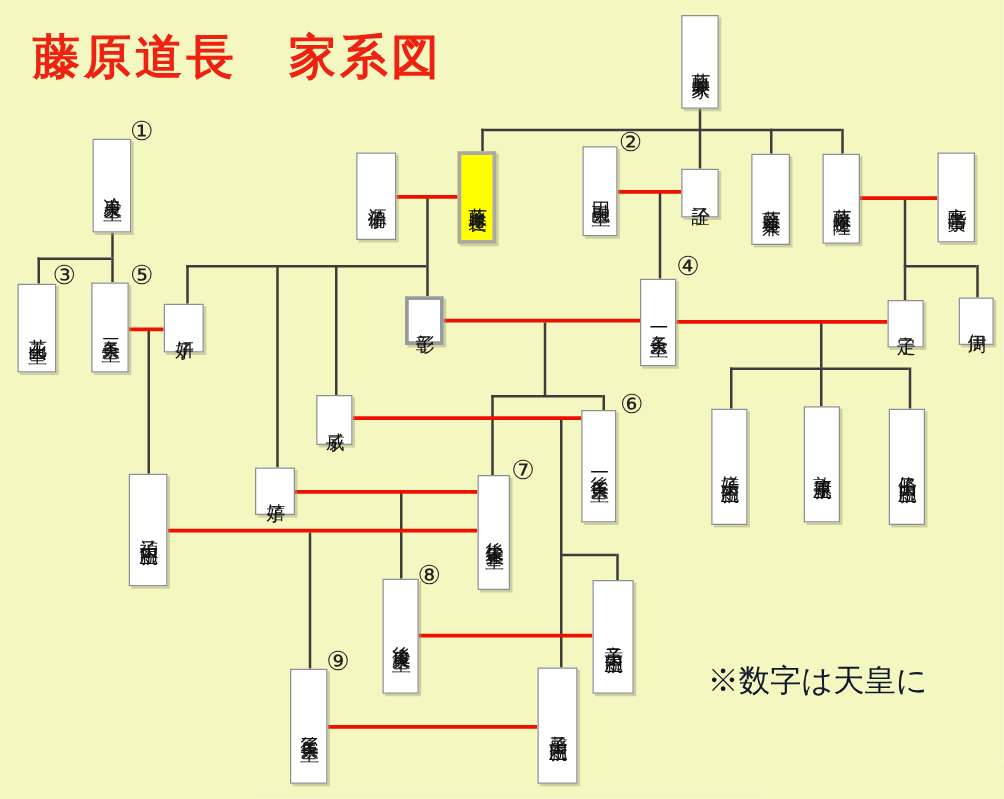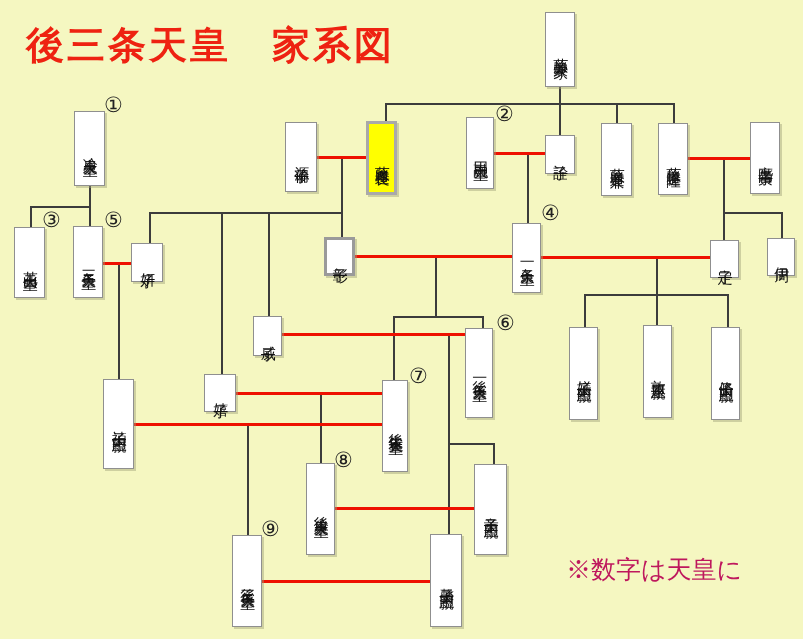--- a/index.html
+++ b/index.html
@@ -33,31 +33,31 @@
   }
   .line{position:absolute;}
   .line.black{background:#3c3c3c;}
   .line.red{background:#ee1100;}
   .accnum{
     position:absolute;
     font-family:"DejaVu Serif",serif;
     font-size:21px;color:#222;line-height:1;
   }
   #note{
-    position:absolute;left:566px;top:552px;
-    font-size:25px;color:#be185d;line-height:1.4;
+    position:absolute;left:566px;top:528px;
+    font-size:25px;color:#0f172a;line-height:1.4;
     font-family:"Liberation Sans",sans-serif;
   }
   #note .note-line2{margin-left:26px;}
 </style>
 </head>
 <body>
 
 <div id="canvas">
-  <div id="title">後三条天皇　家系図</div>
+  <div id="title">藤原道長　家系図</div>
 
   <div id="lines-layer">
       <div class="line black" style="left: 559px; top: 86px; width: 2px; height: 49px;"></div>
       <div class="line black" style="left: 385px; top: 103px; width: 288px; height: 2px;"></div>
       <div class="line black" style="left: 385px; top: 103px; width: 2px; height: 18px;"></div>
       <div class="line black" style="left: 616px; top: 103px; width: 2px; height: 20px;"></div>
       <div class="line black" style="left: 673px; top: 103px; width: 2px; height: 20px;"></div>
       <div class="line black" style="left: 89px; top: 186px; width: 2px; height: 20px;"></div>
       <div class="line black" style="left: 30px; top: 206px; width: 59px; height: 2px;"></div>
       <div class="line black" style="left: 30px; top: 206px; width: 2px; height: 21px;"></div>

